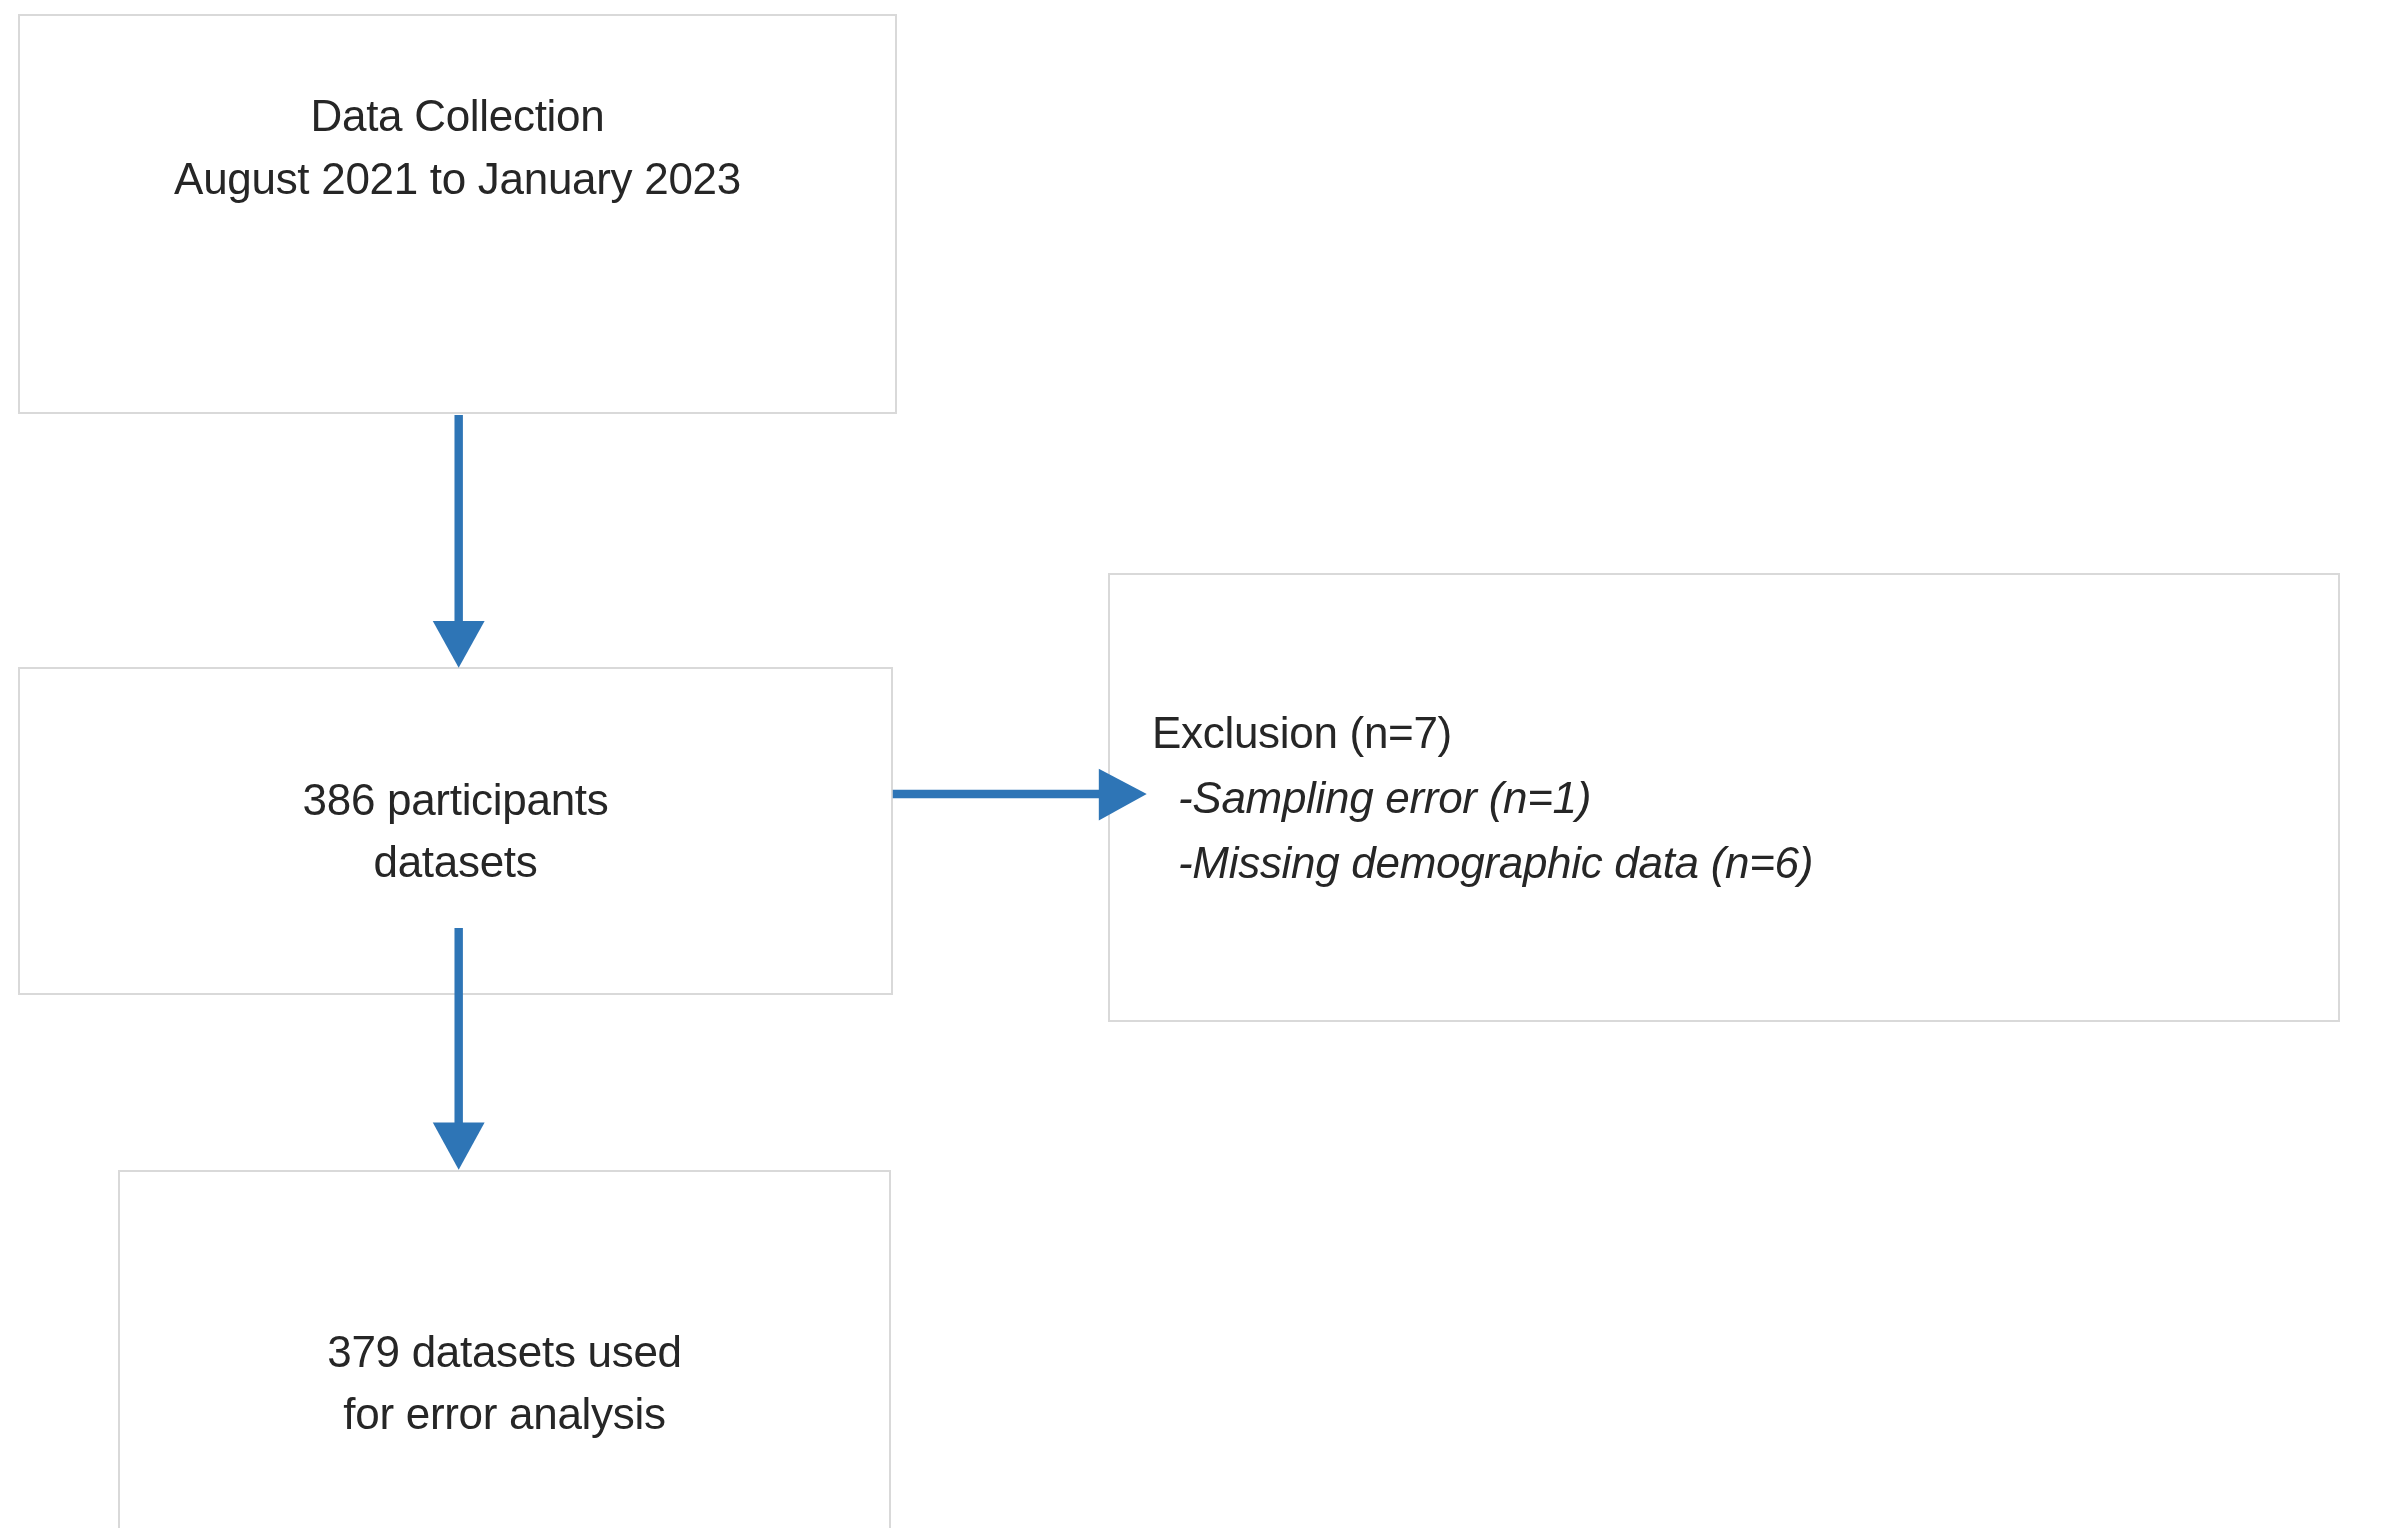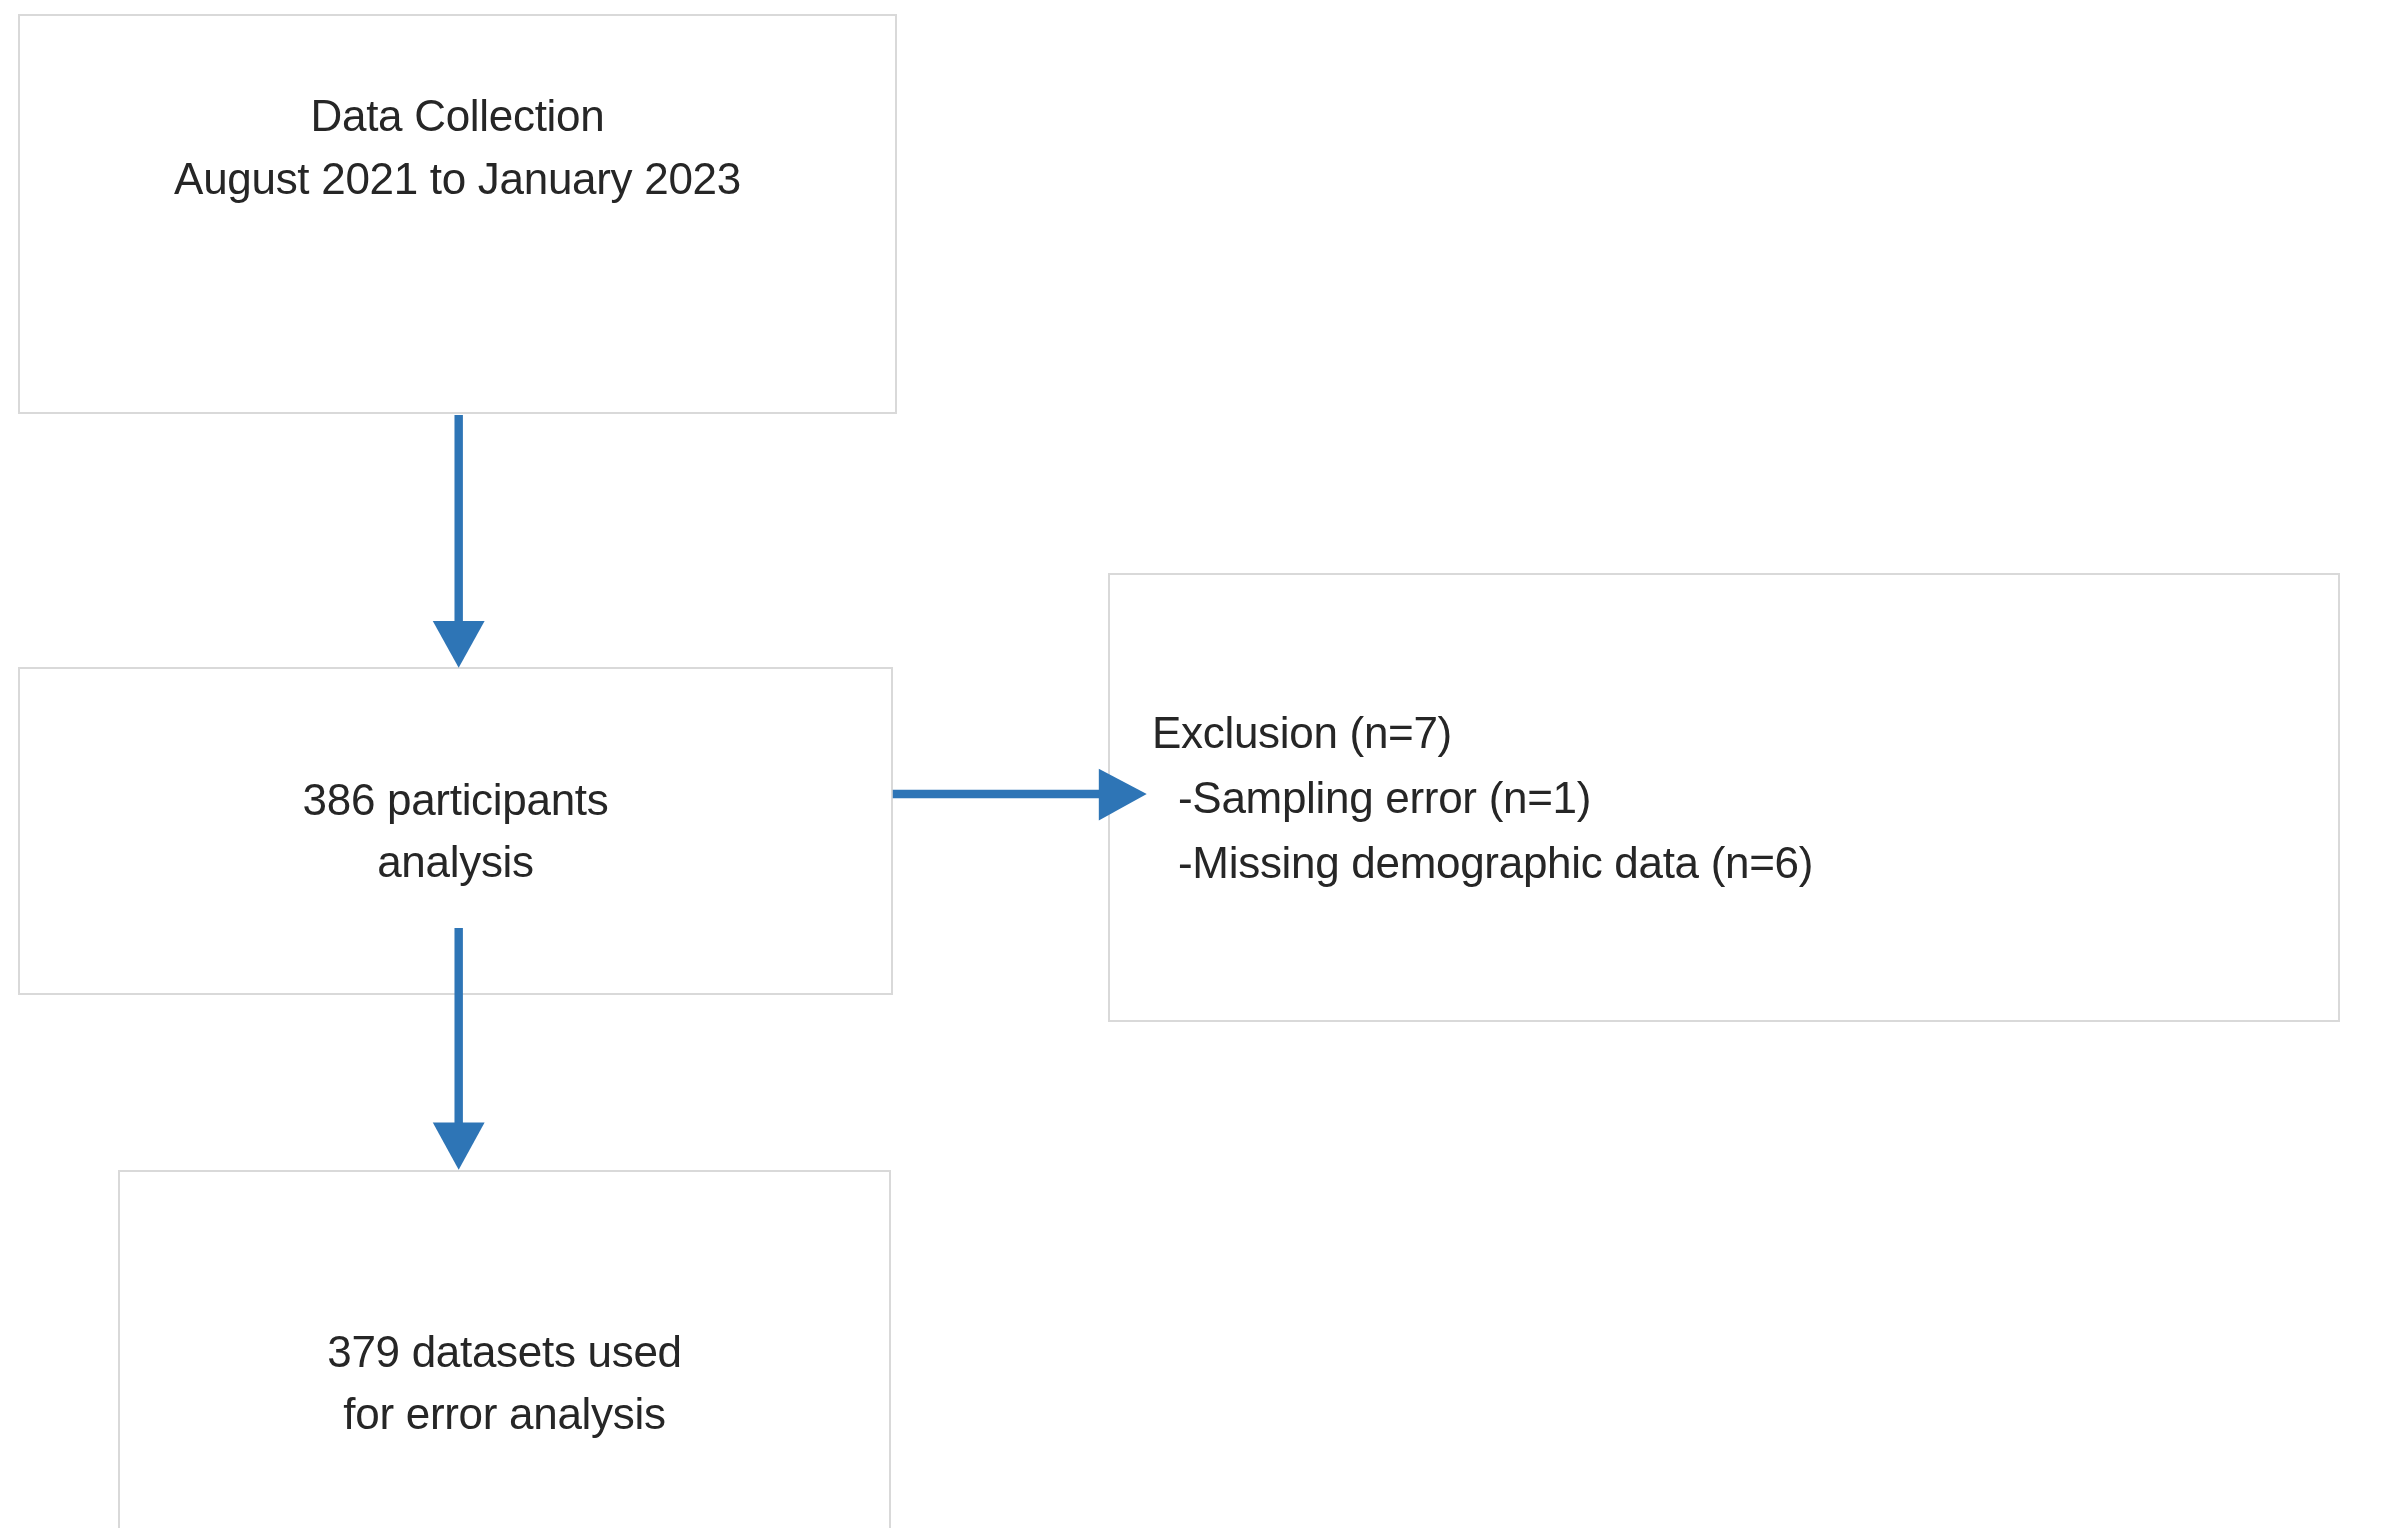--- a/index.html
+++ b/index.html
@@ -30,21 +30,21 @@
   .node-box.left-txt   { align-items: flex-start; text-align: left; }
 
   .node-text {
     color: #262626;
     font-size: 44px;
     line-height: 1.42;
     letter-spacing: -0.3px;
     white-space: nowrap;
     font-family: "Liberation Sans", "DejaVu Sans", sans-serif;
   }
-  .node-text.indented { padding-left: 26px; }
+  .node-text.indented { padding-left: 26px; font-style: italic; }
 
   
   #box-data-collection {
     left: 18px;  top: 14.3px;
     width: 879px; height: 400px;
     justify-content: flex-start;
     padding-top: 69px;
   }
   
   #box-participants {
@@ -77,21 +77,21 @@
 
 <div id="canvas">
 
   <div class="node-box center-txt" id="box-data-collection">
     <div class="node-text">Data Collection</div>
     <div class="node-text">August 2021 to January 2023</div>
   </div>
 
   <div class="node-box center-txt" id="box-participants">
     <div class="node-text">386 participants</div>
-    <div class="node-text">analysis</div>
+    <div class="node-text">datasets</div>
   </div>
 
   <div class="node-box center-txt" id="box-datasets">
     <div class="node-text">379 datasets used</div>
     <div class="node-text">for error analysis</div>
   </div>
 
   <div class="node-box left-txt" id="box-exclusion">
     <div class="node-text">Exclusion (n=7)</div>
     <div class="node-text indented">-Sampling error (n=1)</div>

